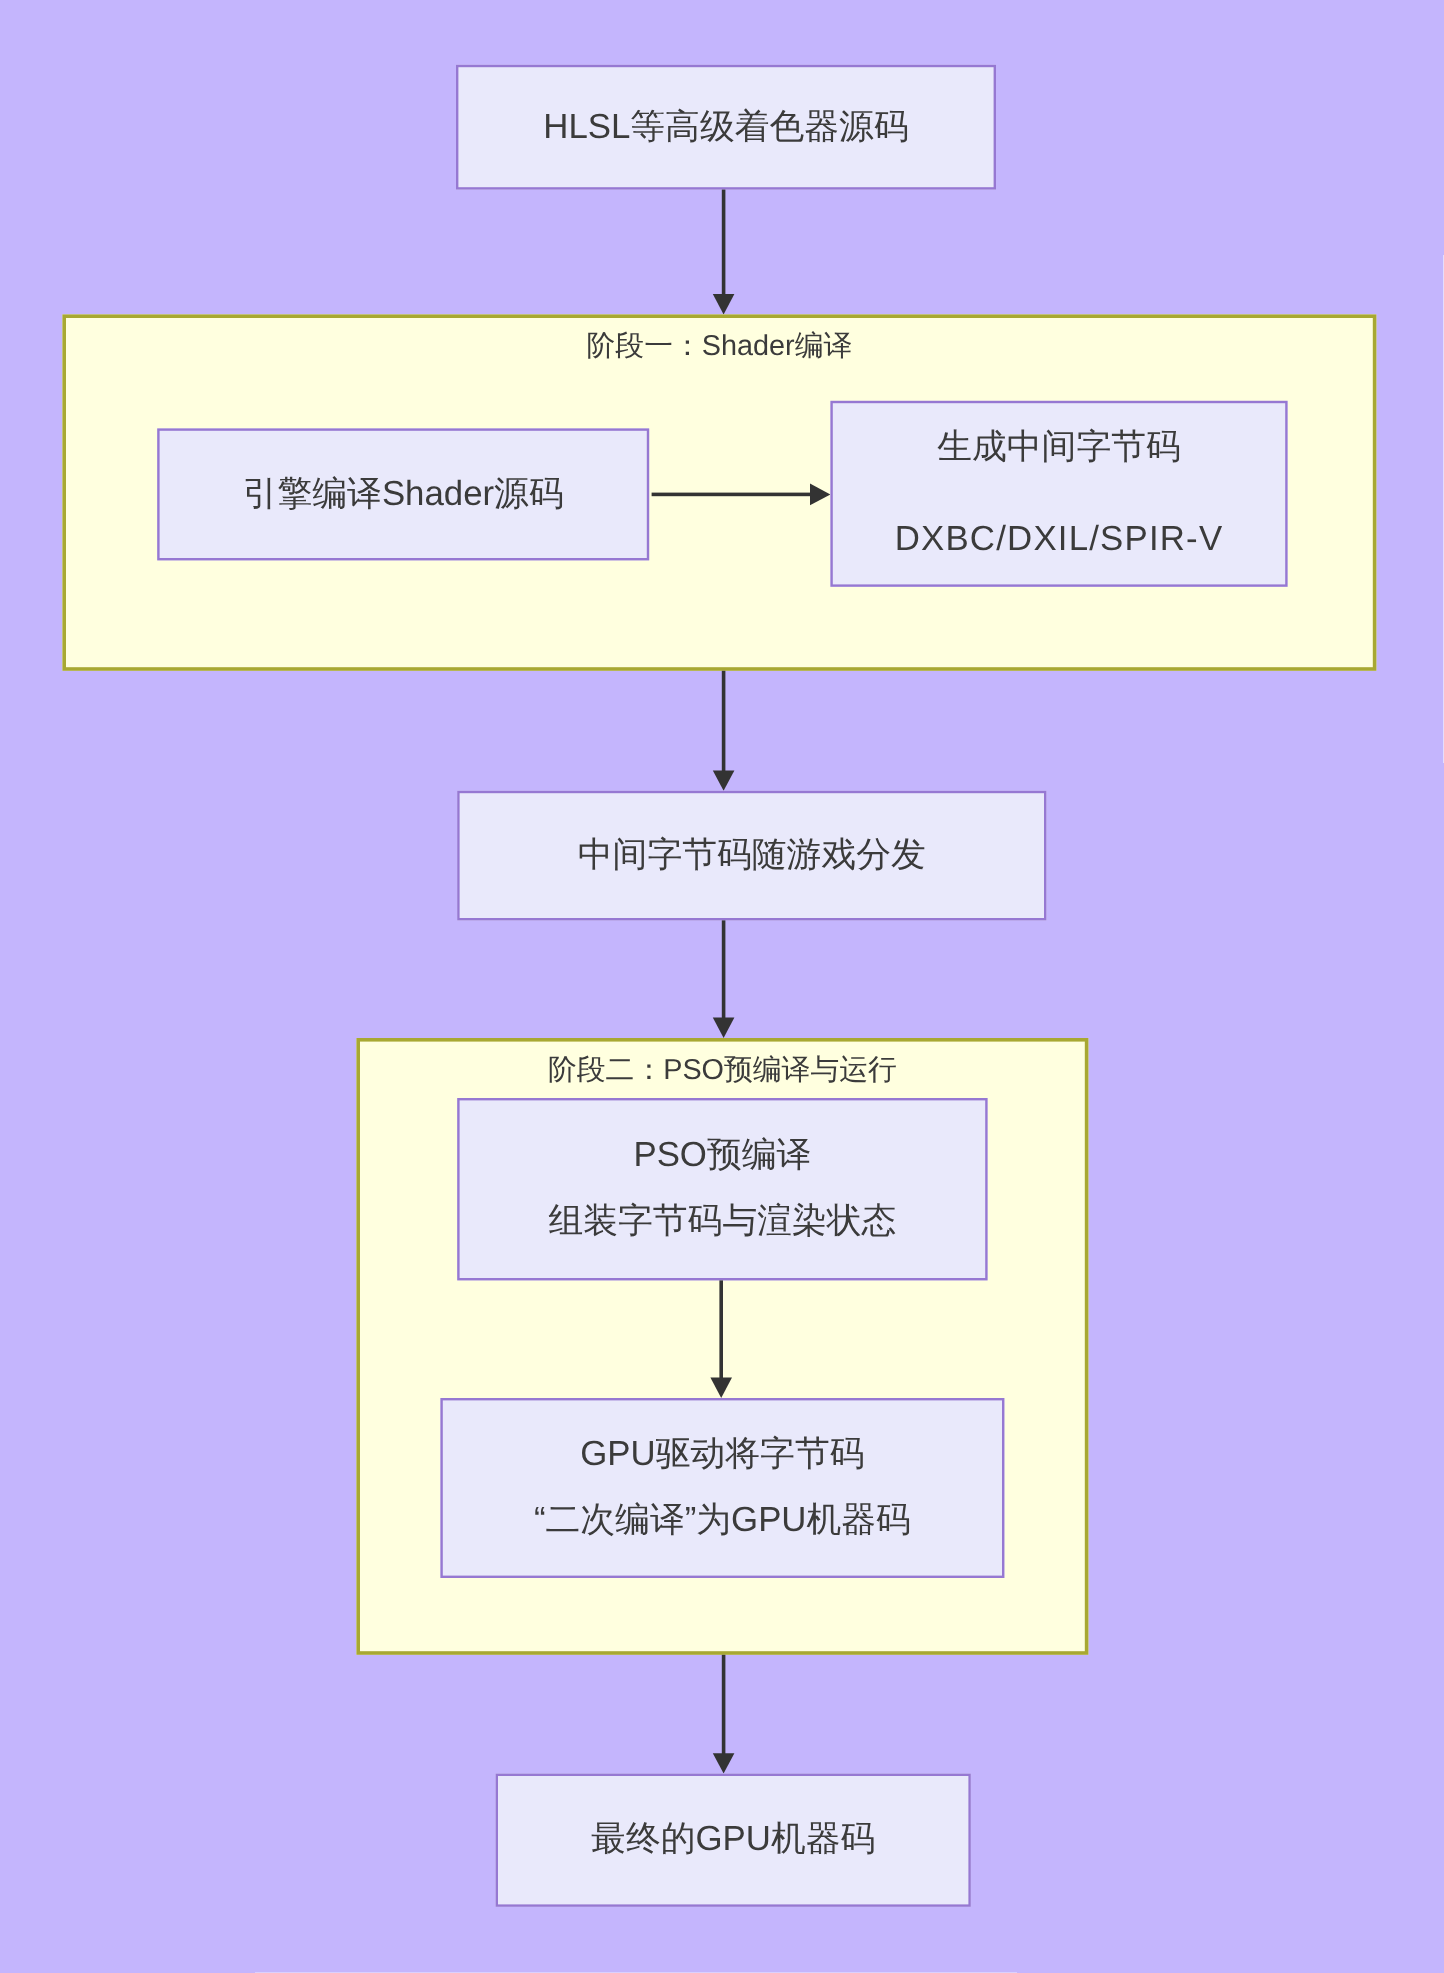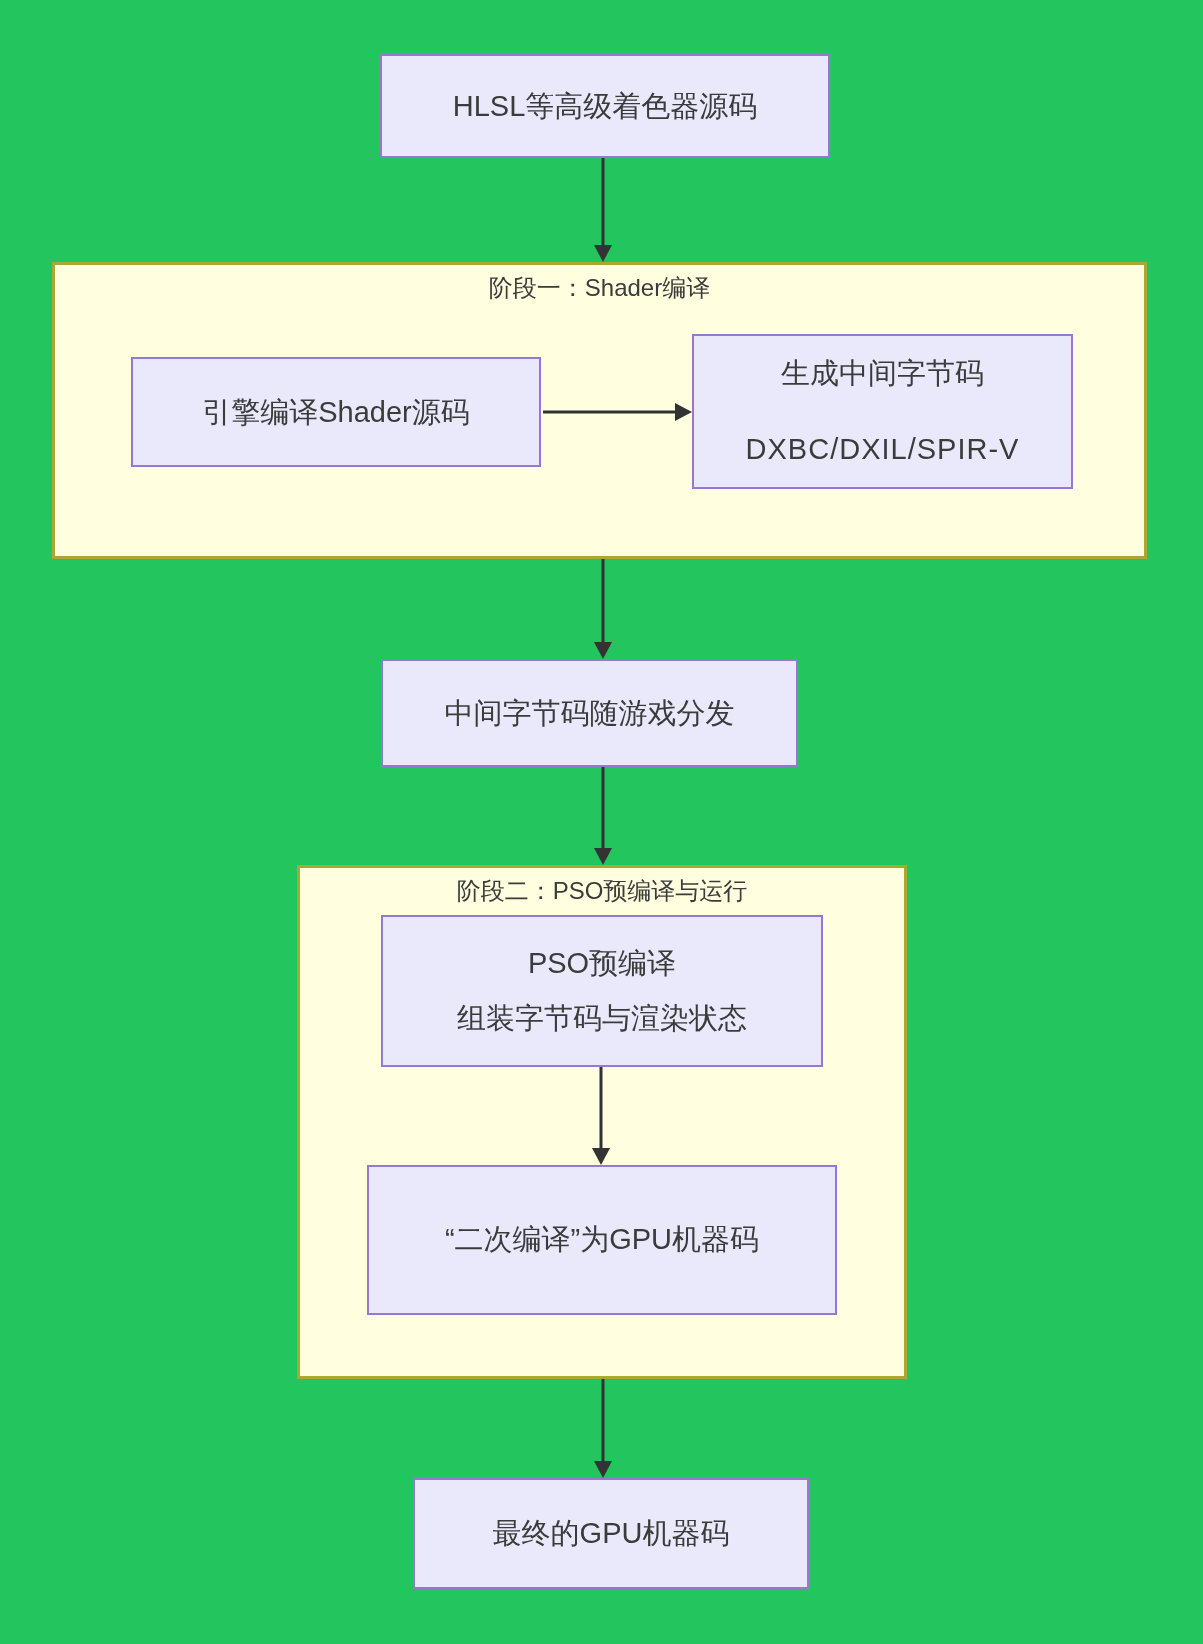--- a/index.html
+++ b/index.html
@@ -7,21 +7,21 @@
     --node-border:#9678d2;
     --stage-bg:#ffffdf;
     --stage-border:#a8a832;
     --text:#3b3b3b;
     --arrow:#333333;
   }
   html,body{margin:0;padding:0;background:#ffffff;}
   #canvas{
     position:relative;
     width:1203px;height:1644px;
-    background:#22c55e;
+    background:#c4b5fd;
     font-family:"Liberation Sans","DejaVu Sans",sans-serif;
     color:var(--text);
     overflow:hidden;
   }
   .node{
     position:absolute;
     background:var(--node-bg);
     border:2px solid var(--node-border);
     box-sizing:border-box;
     display:flex;
@@ -102,21 +102,21 @@
   <div class="node" style="left:692px;top:334px;width:381px;height:155px;line-height:1.9;gap:20px;">
     <div>生成中间字节码</div>
     <div class="code-line">DXBC/DXIL/SPIR-V</div>
   </div>
 
   <div class="varrow" style="left:594px;top:559px;width:18px;height:100px;">
     <div class="shaft" style="height:86px;"></div>
     <div class="head"></div>
   </div>
 
-  <div class="node" style="left:381px;top:659px;width:417px;height:108px;">
+  <div class="node" style="left:381px;top:659px;width:491px;height:108px;">
     <div>中间字节码随游戏分发</div>
   </div>
 
   <div class="varrow" style="left:594px;top:767px;width:18px;height:98px;">
     <div class="shaft" style="height:84px;"></div>
     <div class="head"></div>
   </div>
 
   <div class="stage" style="left:297px;top:865px;width:610px;height:514px;">
     <div class="stage-title">阶段二：PSO预编译与运行</div>
@@ -126,20 +126,21 @@
     <div>PSO预编译</div>
     <div>组装字节码与渲染状态</div>
   </div>
 
   <div class="varrow" style="left:592px;top:1067px;width:18px;height:98px;">
     <div class="shaft" style="height:84px;"></div>
     <div class="head"></div>
   </div>
 
   <div class="node" style="left:367px;top:1165px;width:470px;height:150px;line-height:1.9;">
+    <div>GPU驱动将字节码</div>
     <div>“二次编译”为GPU机器码</div>
   </div>
 
   <div class="varrow" style="left:594px;top:1379px;width:18px;height:99px;">
     <div class="shaft" style="height:85px;"></div>
     <div class="head"></div>
   </div>
 
   <div class="node" style="left:413px;top:1478px;width:396px;height:111px;">
     <div>最终的GPU机器码</div>

